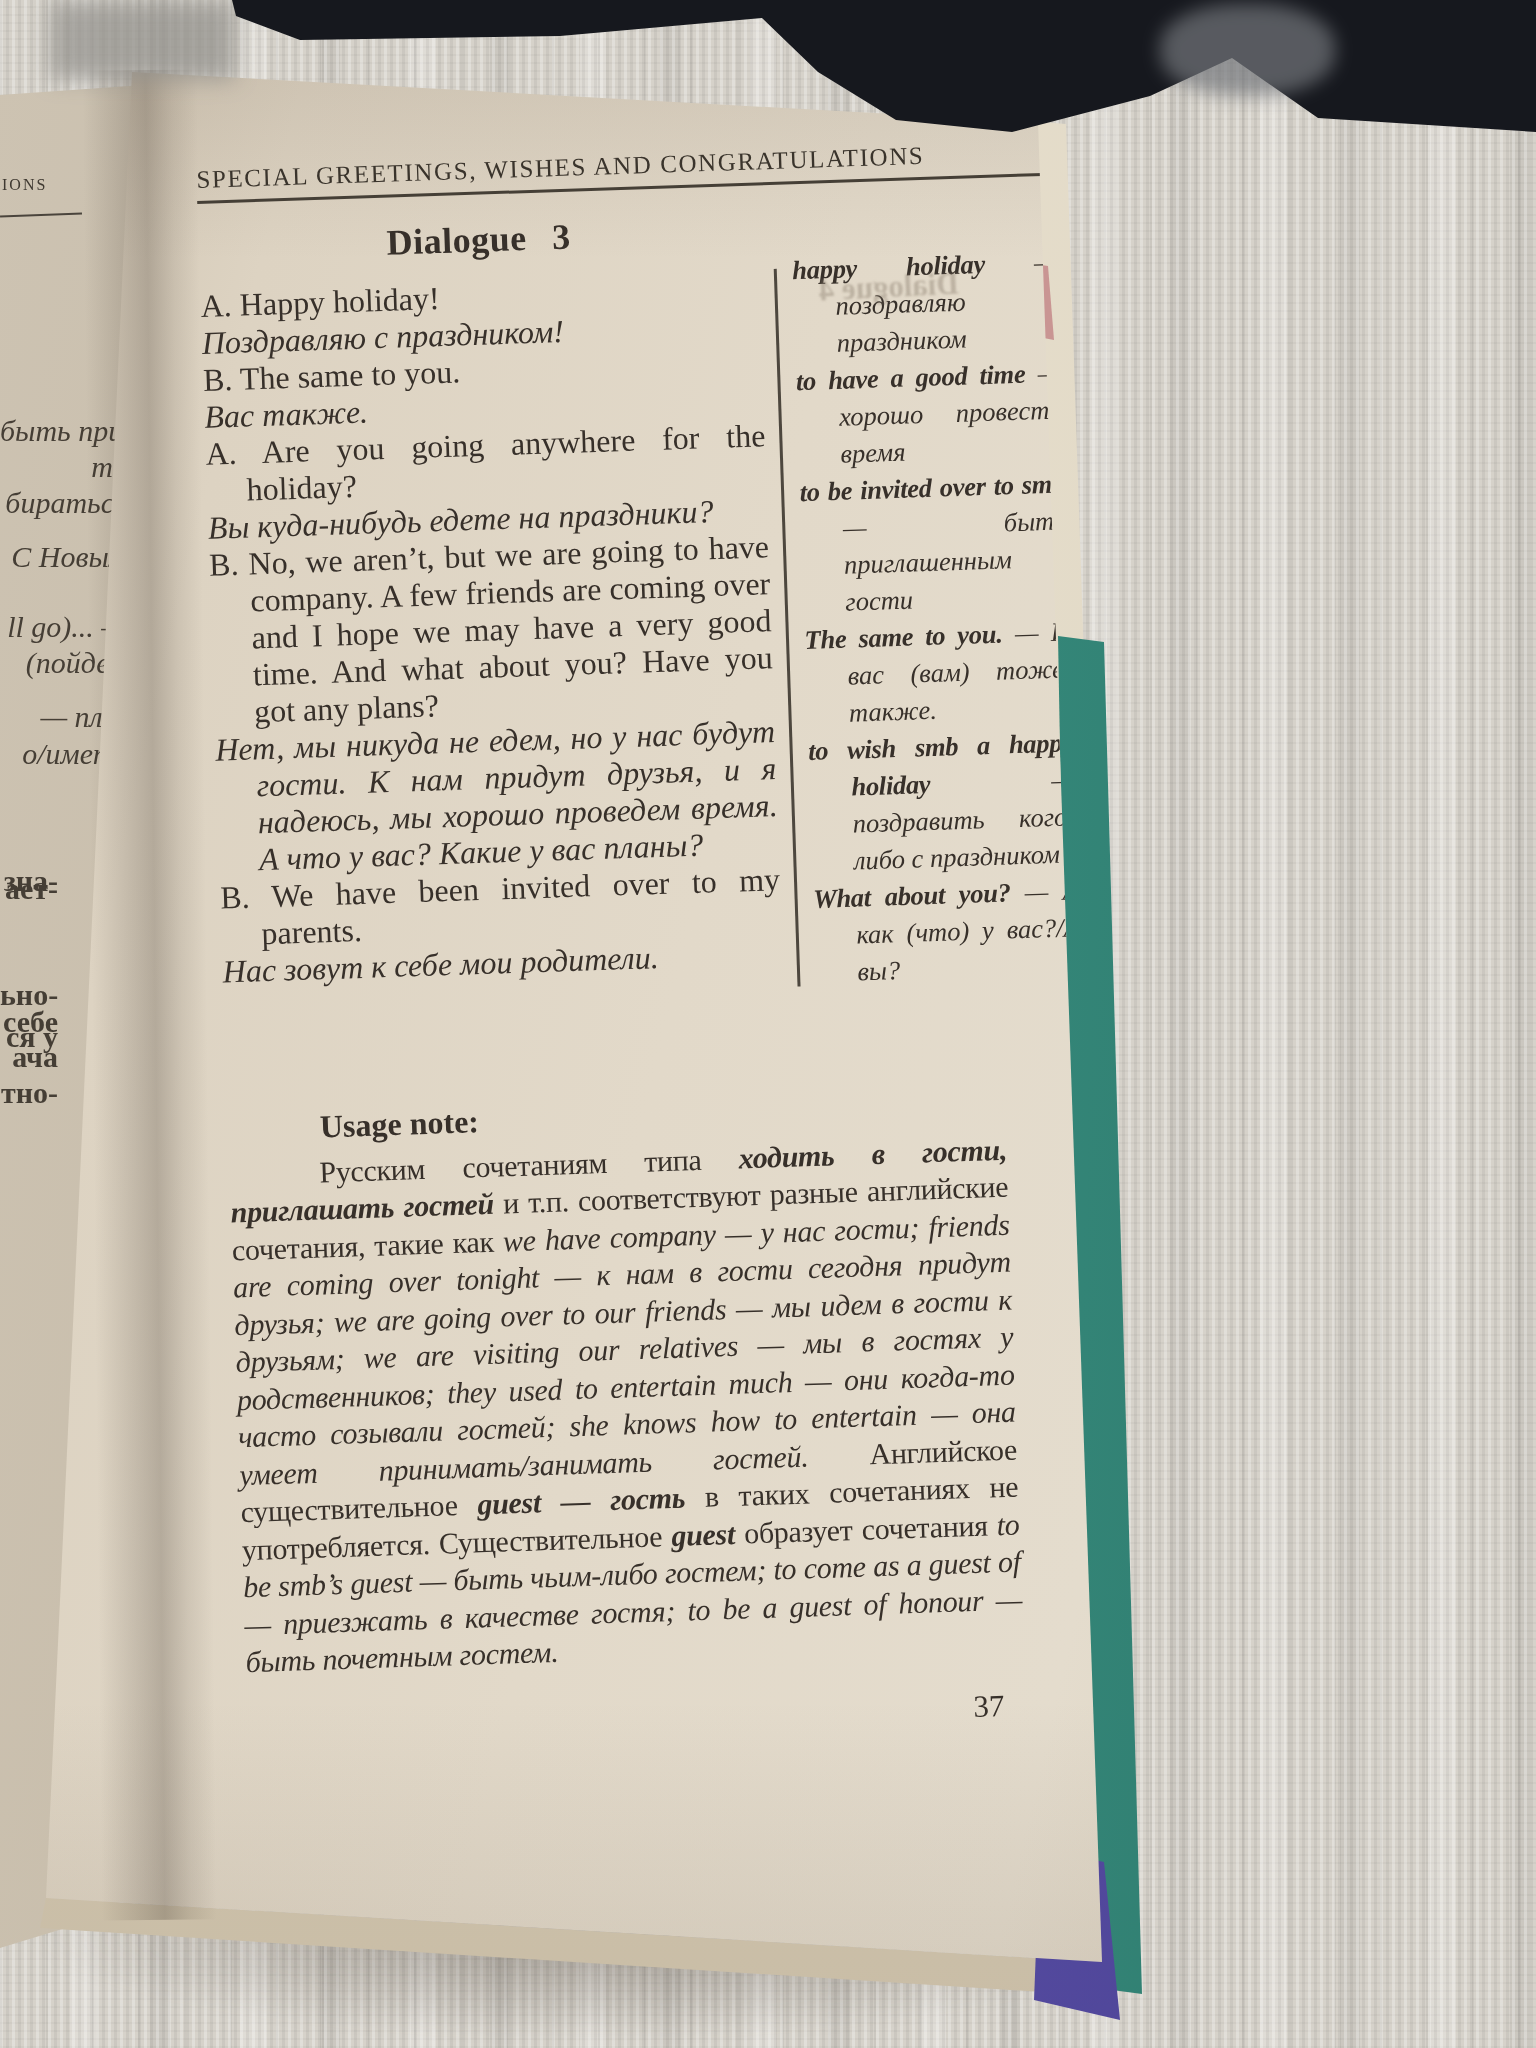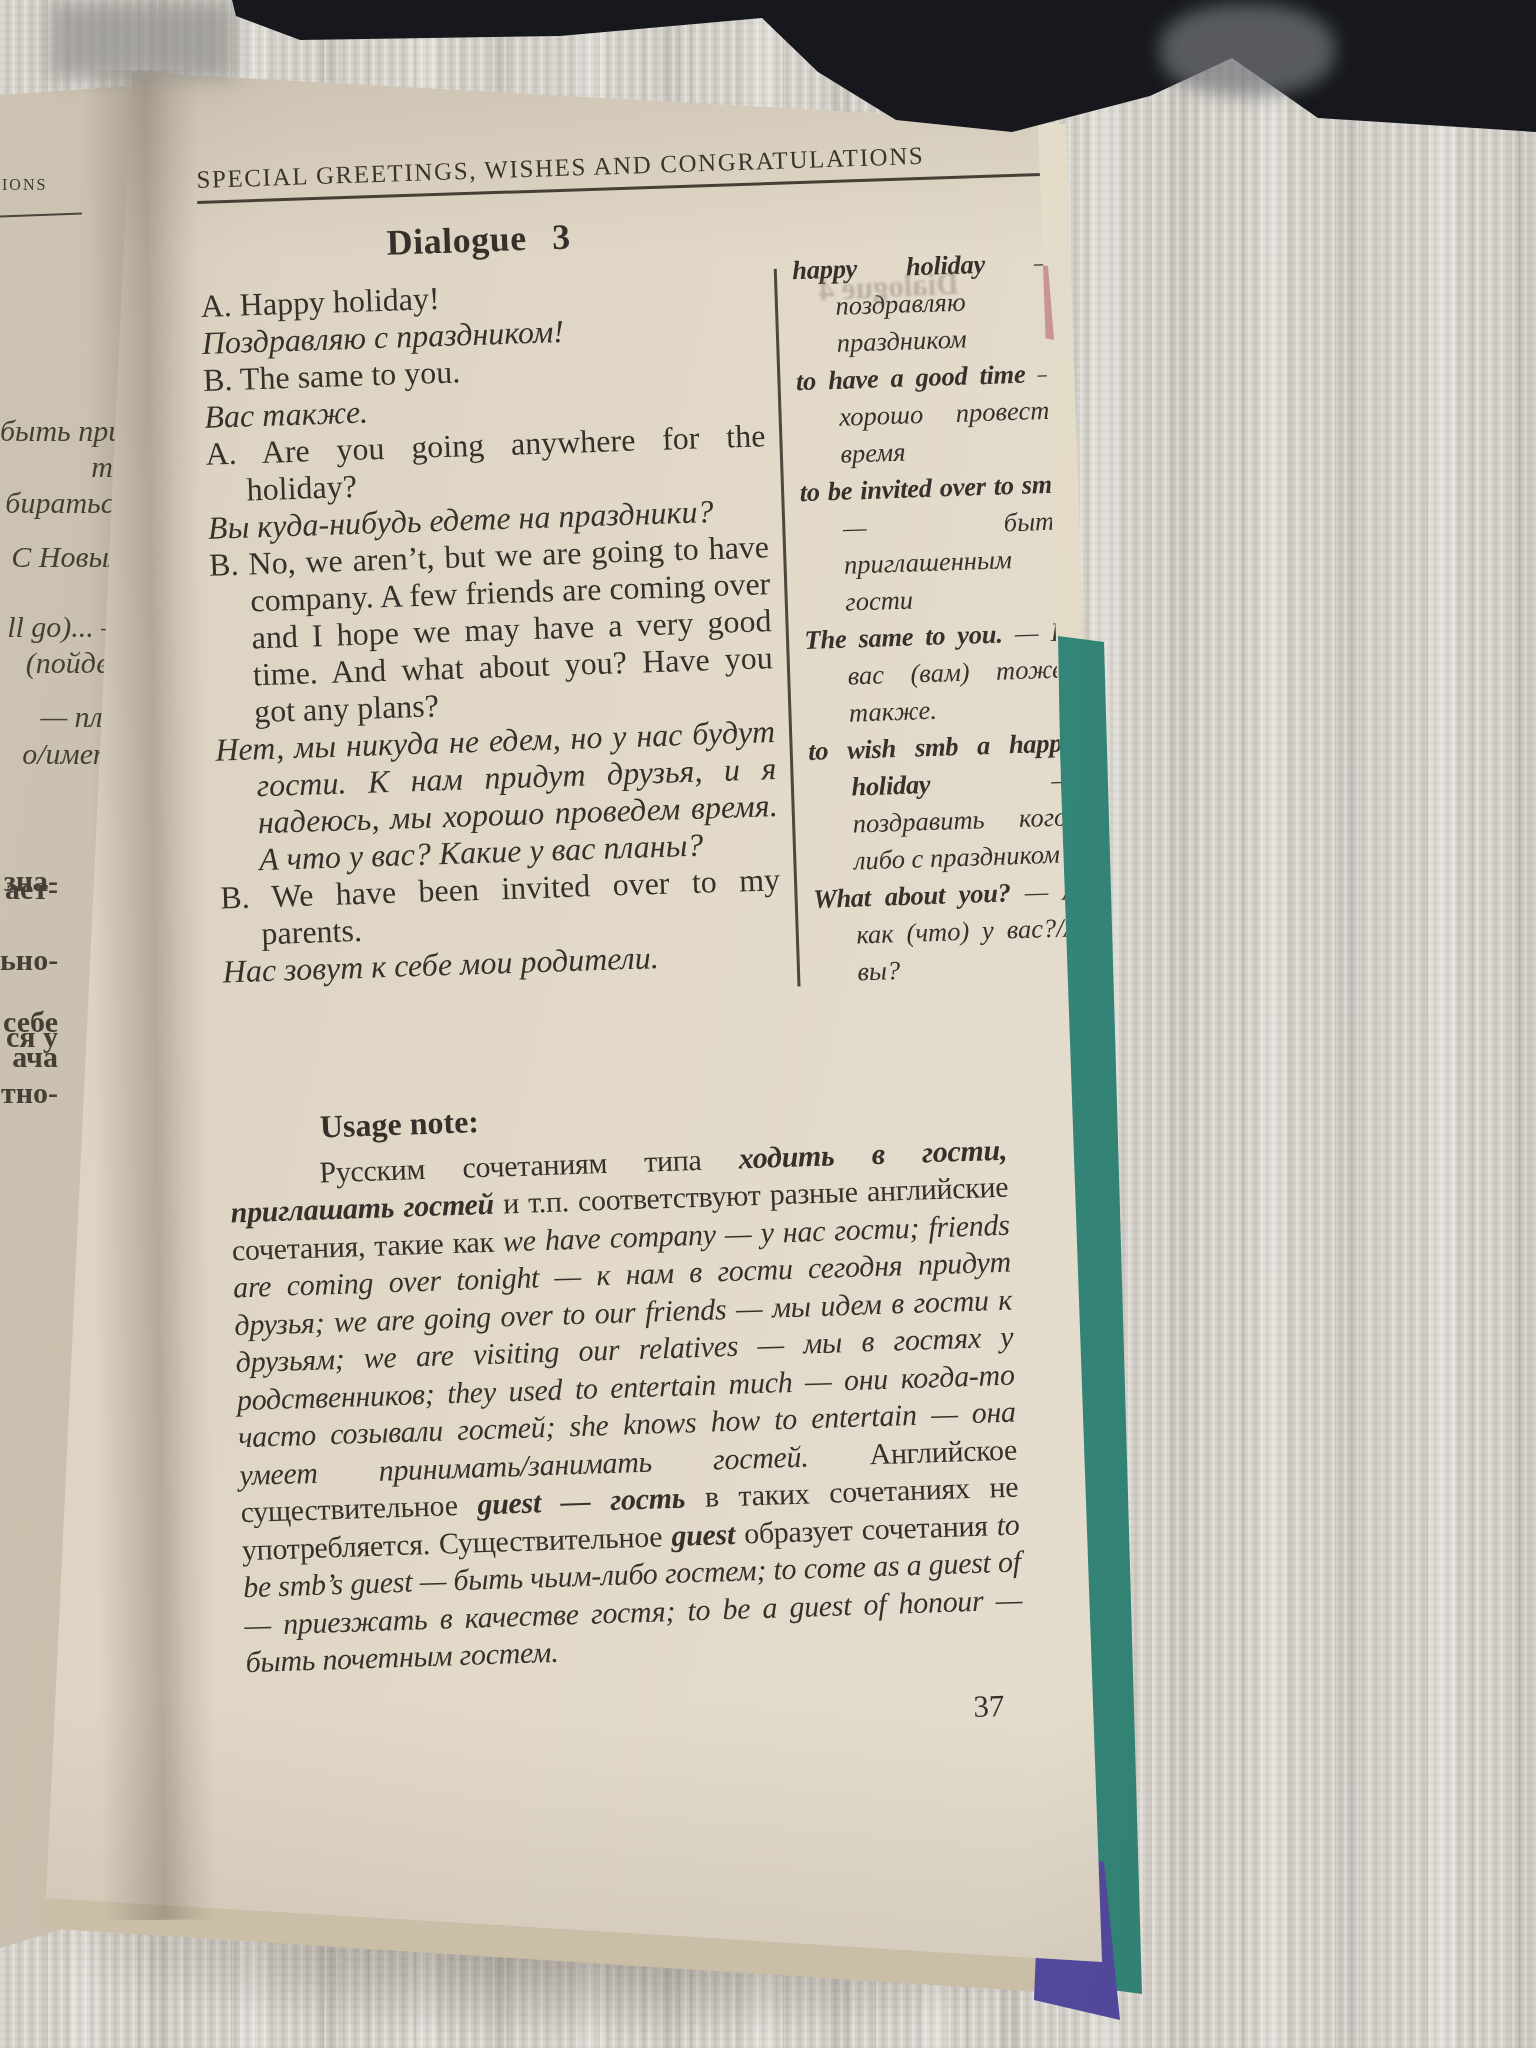--- a/index.html
+++ b/index.html
@@ -93,21 +93,21 @@
   <div class="abs frag frag-i" style="top:414px">быть при-</div>
   <div class="abs frag frag-i" style="top:450px">ти</div>
   <div class="abs frag frag-i" style="top:486px">бираться</div>
   <div class="abs frag frag-i" style="top:540px">С Новым</div>
   <div class="abs frag frag-i" style="top:610px">ll go)... —</div>
   <div class="abs frag frag-i" style="top:646px">(пойдем</div>
   <div class="abs frag frag-i" style="top:700px">— пла-</div>
   <div class="abs frag frag-i" style="top:737px">о/иметь</div>
   <div class="abs frag frag-low" style="top:864px">зна-</div>
   <div class="abs frag frag-low" style="top:872px">ает-</div>
-  <div class="abs frag frag-low" style="top:943px">ьно-</div>
+  <div class="abs frag frag-low" style="top:978px">ьно-</div>
   <div class="abs frag frag-low" style="top:1020px">ся у</div>
   <div class="abs frag frag-low" style="top:1005px">себе</div>
   <div class="abs frag frag-low" style="top:1040px">ача</div>
   <div class="abs frag frag-low" style="top:1076px">тно-</div>
 </div>
 
 <div class="abs page-edges"></div>
 <div class="abs bottom-edges"></div>
 <div class="abs edge-pink"></div>
 <div class="abs edge-green"></div>

